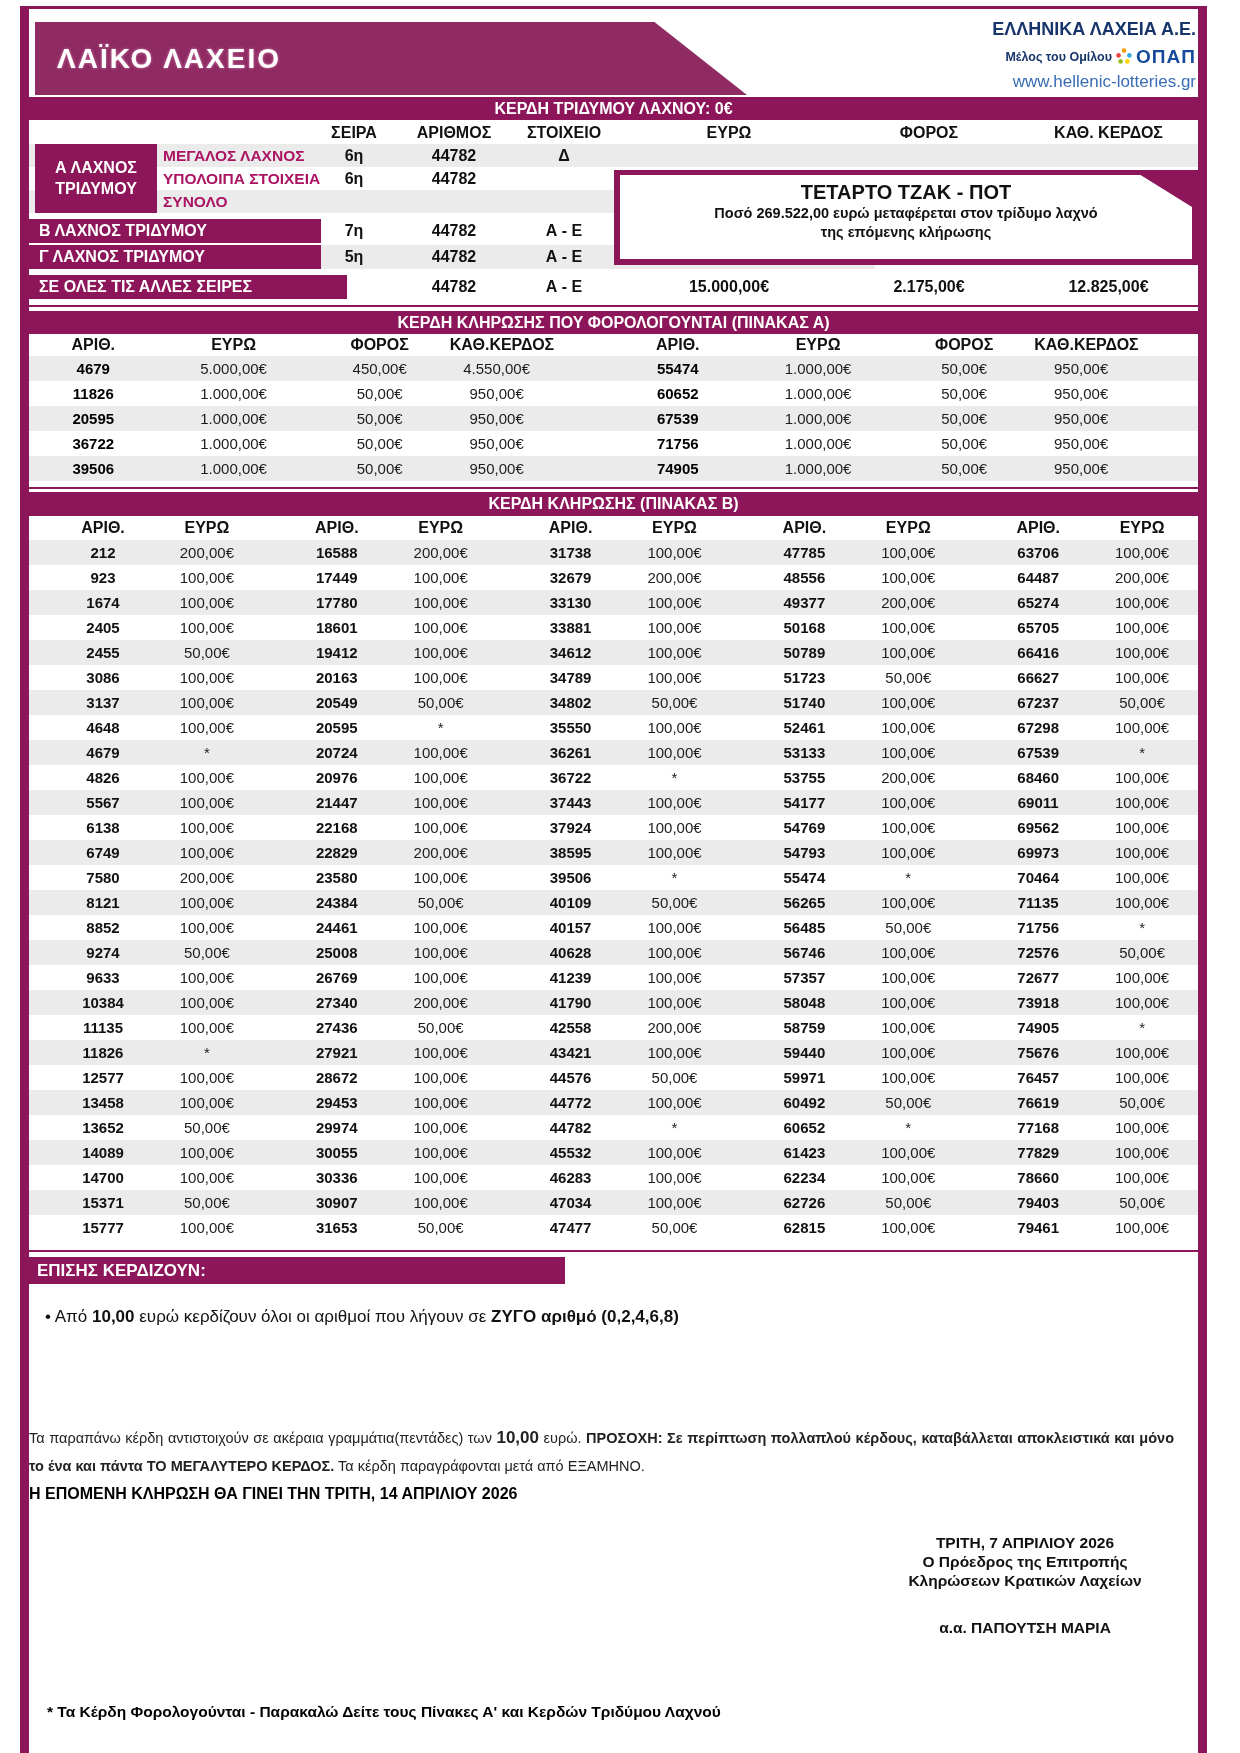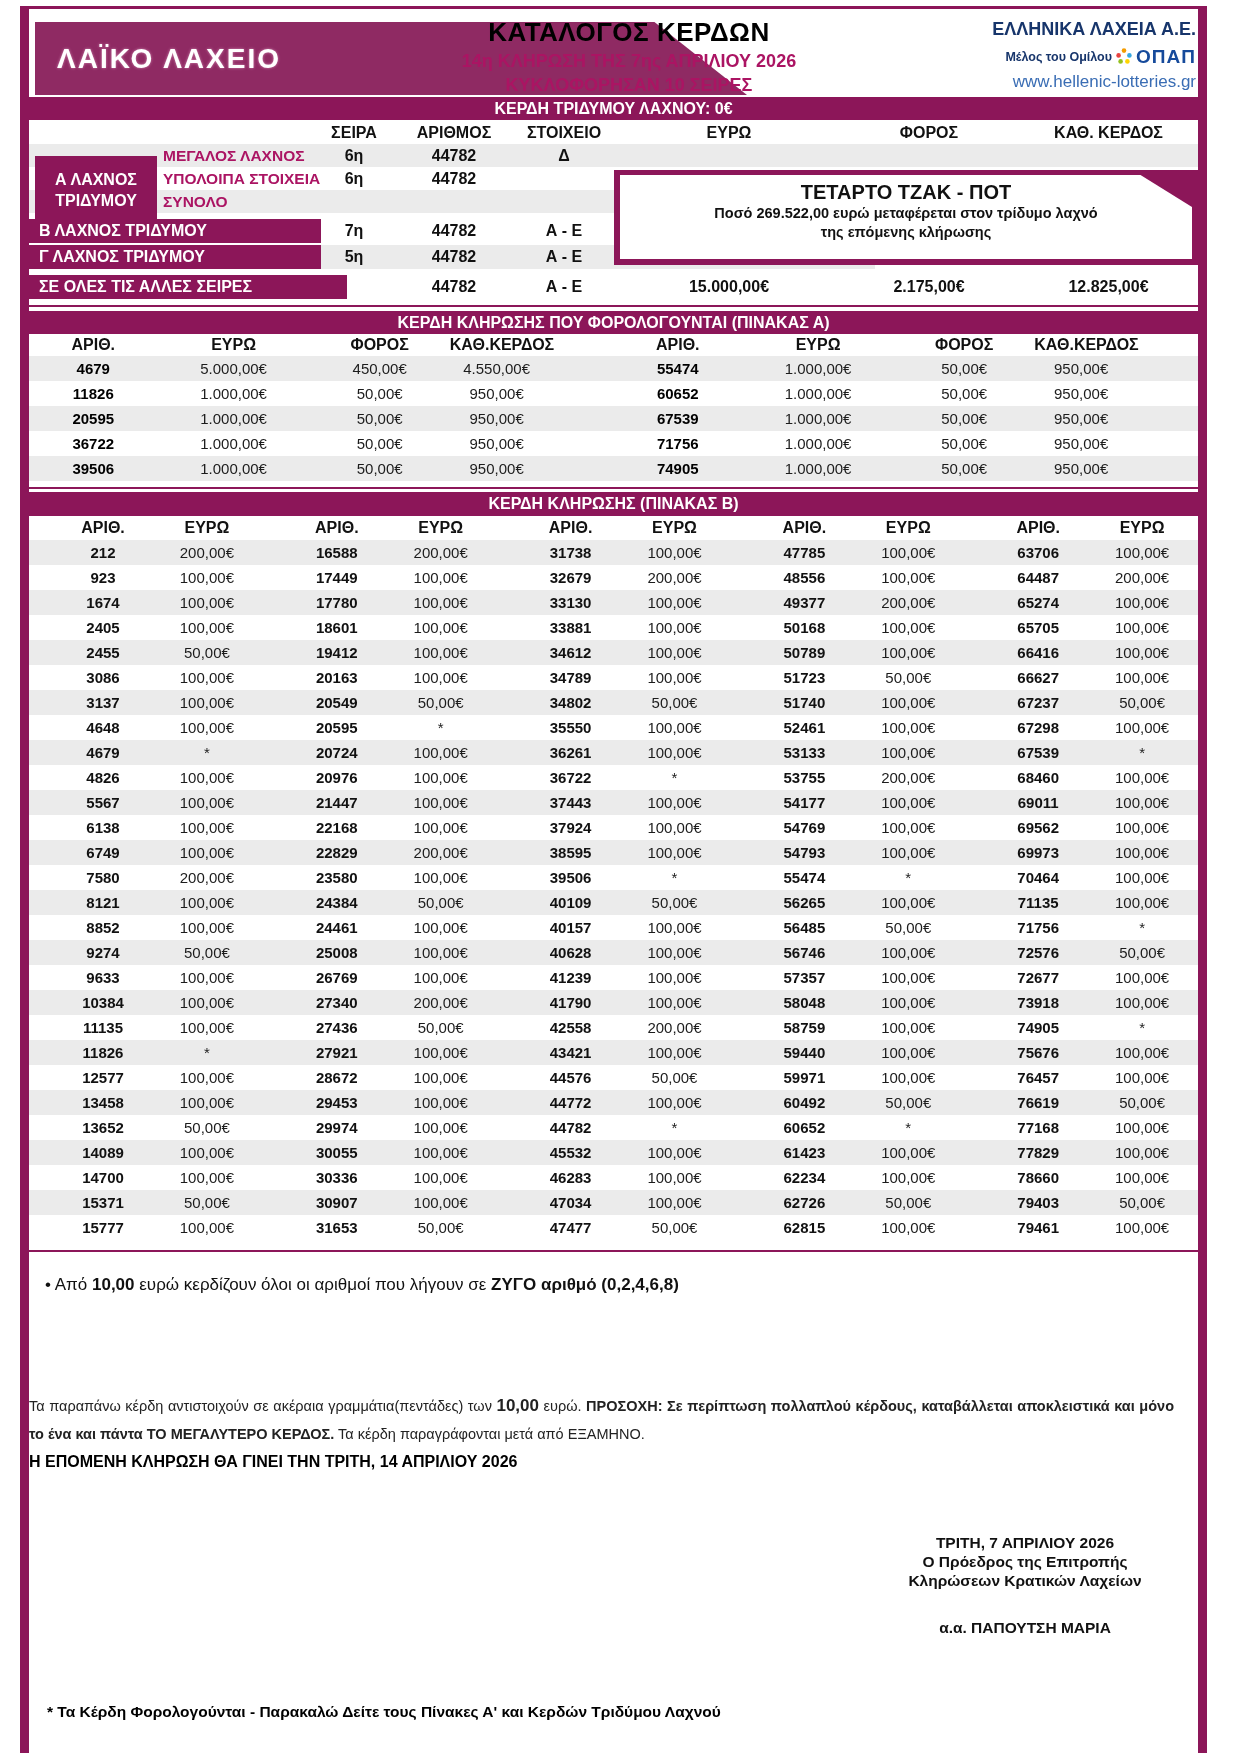--- a/index.html
+++ b/index.html
@@ -32,21 +32,21 @@
   .banner{height:23px;line-height:23px;background:var(--mag);color:#fff;font-weight:bold;
     font-size:16px;text-align:center}
   .thin{height:2px;background:var(--mag);margin:6px 0 4px}
 
   
   .tt{margin-top:2px;position:relative}
   .tt-grid{display:grid;grid-template-columns:280px 90px 110px 110px 220px 180px 179px}
   .tt-header{height:22px;line-height:22px;font-weight:bold;font-size:16px}
   .tt-header div{text-align:center}
   .a-section{position:relative;height:69px}
-  .a-box{position:absolute;left:6px;top:12px;width:122px;height:69px;background:var(--mag);z-index:2;
+  .a-box{position:absolute;left:6px;top:0;width:122px;height:69px;background:var(--mag);z-index:2;
     color:#fff;font-weight:bold;font-size:16px;line-height:1.3;display:flex;align-items:center;
     justify-content:center;text-align:center;padding:0 6px}
   .tt-row{height:23px;line-height:23px;font-size:16px;font-weight:bold}
   .tt-row div{text-align:center}
   .tt-row .sub{text-align:left;padding-left:134px;color:var(--magText);font-size:15.5px;white-space:nowrap}
   .g{background:var(--grey)}
   .jackpot{position:absolute;left:585px;top:26px;width:584px;height:95px;background:var(--mag);z-index:3}
   .jackpot-inner{position:absolute;left:6px;top:5px;right:6px;bottom:6px;background:#fff;
     clip-path:polygon(0 0,91% 0,100% 38%,100% 100%,0 100%);text-align:center}
   .jp-title{font-size:20px;font-weight:bold;margin-top:6px}
@@ -91,25 +91,20 @@
 </head>
 <body>
 
 <div class="page">
   <div class="frame"></div>
   <div class="content">
 
     <div class="header-area">
       <div class="logo-banner">
         <span class="logo-text">ΛΑΪΚΟ ΛΑΧΕΙΟ</span>
-      </div>
-      <div class="title-block">
-        <div class="doc-title">ΚΑΤΑΛΟΓΟΣ ΚΕΡΔΩΝ</div>
-        <div class="doc-sub">14η ΚΛΗΡΩΣΗ ΤΗΣ 7ης ΑΠΡΙΛΙΟΥ 2026</div>
-        <div class="doc-sub">ΚΥΚΛΟΦΟΡΗΣΑΝ 10 ΣΕΙΡΕΣ</div>
       </div>
       <div class="brand-block">
         <div class="brand-company">ΕΛΛΗΝΙΚΑ ΛΑΧΕΙΑ Α.Ε.</div>
         <div class="brand-member">
           <span>Μέλος του Ομίλου</span>
           <span>
             <svg width="18" height="18" viewBox="0 0 18 18">
               <circle cx="9" cy="3.6" r="2.3" fill="#f59c00"></circle>
               <circle cx="3.6" cy="8.4" r="2.3" fill="#e8423f"></circle>
               <circle cx="14.4" cy="8.4" r="2.3" fill="#37a8e0"></circle>
@@ -1093,20 +1088,21 @@
               <div></div>
               <div class="tb-num">79461</div>
               <div class="tb-val">100,00€</div>
             </div>
           </div>
         </div>
     </div>
 
     <div class="thin" style="margin:10px 0 0"></div>
 
+    <div class="also-banner">ΕΠΙΣΗΣ ΚΕΡΔΙΖΟΥΝ:</div>
     <div class="bullet"><span>• Από </span><span style="font-weight: bold;">10,00</span><span> ευρώ κερδίζουν όλοι οι αριθμοί που λήγουν σε </span><span style="font-weight: bold;">ΖΥΓΟ αριθμό (0,2,4,6,8)</span></div>
 
     <div class="para"><span>Τα παραπάνω κέρδη αντιστοιχούν σε ακέραια γραμμάτια(πεντάδες) των </span><span class="seg-big">10,00</span><span> ευρώ. </span><span style="font-weight: bold;">ΠΡΟΣΟΧΗ: Σε περίπτωση πολλαπλού κέρδους, καταβάλλεται αποκλειστικά και μόνο το ένα και πάντα ΤΟ ΜΕΓΑΛΥΤΕΡΟ ΚΕΡΔΟΣ.</span><span> Τα κέρδη παραγράφονται μετά από ΕΞΑΜΗΝΟ.</span></div>
     <div class="next-draw">Η ΕΠΟΜΕΝΗ ΚΛΗΡΩΣΗ ΘΑ ΓΙΝΕΙ ΤΗΝ ΤΡΙΤΗ, 14 ΑΠΡΙΛΙΟΥ 2026</div>
 
     <div class="signature">
       <div>ΤΡΙΤΗ, 7 ΑΠΡΙΛΙΟΥ 2026</div>
       <div>Ο Πρόεδρος της Επιτροπής</div>
       <div>Κληρώσεων Κρατικών Λαχείων</div>
       <div class="sig-name">α.α. ΠΑΠΟΥΤΣΗ ΜΑΡΙΑ</div>

